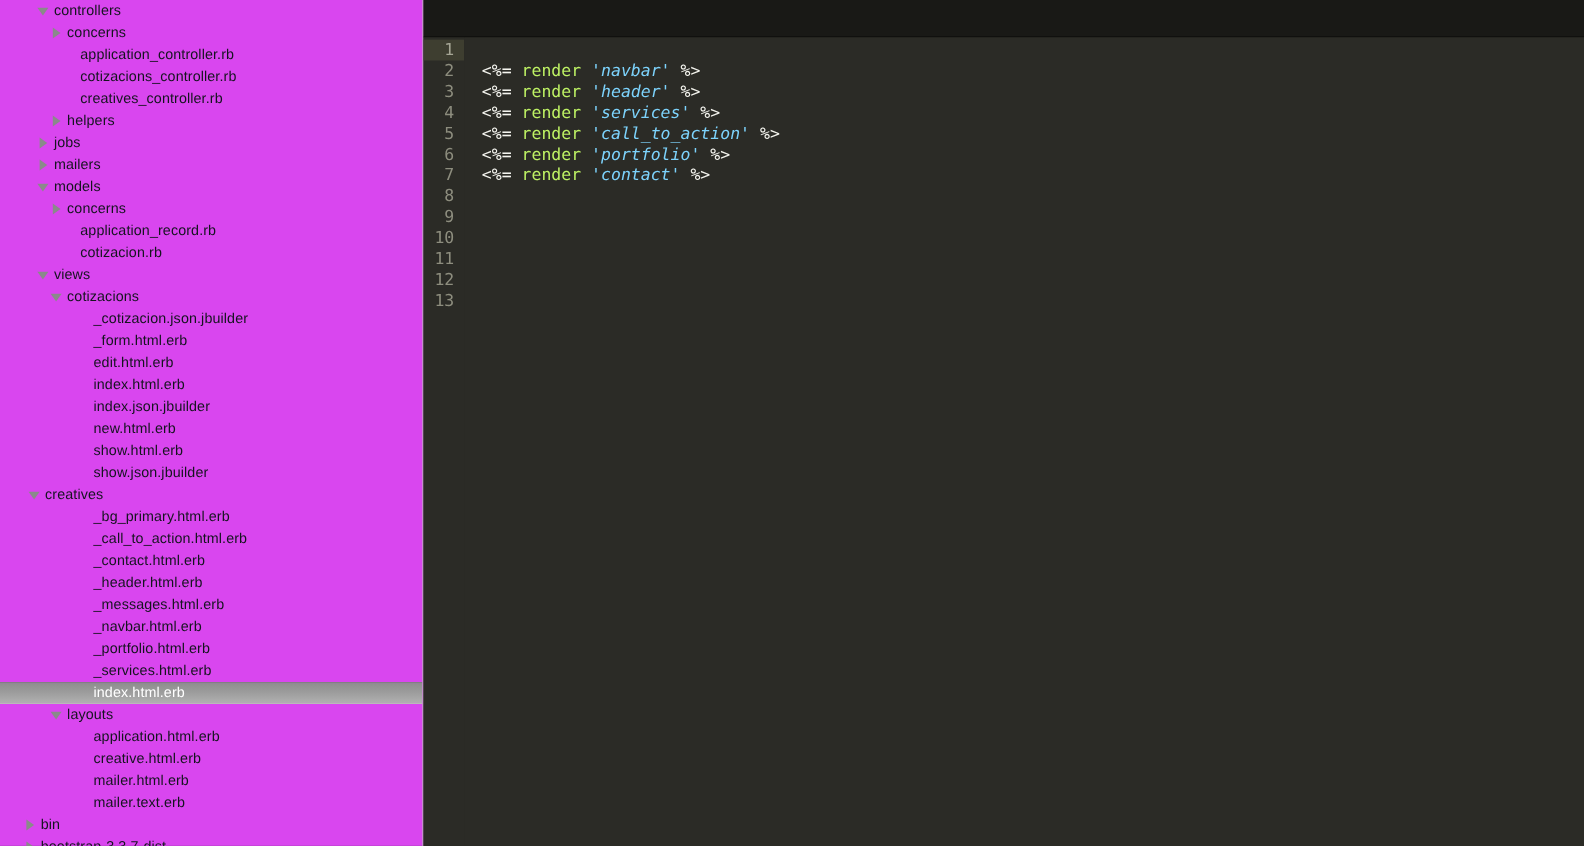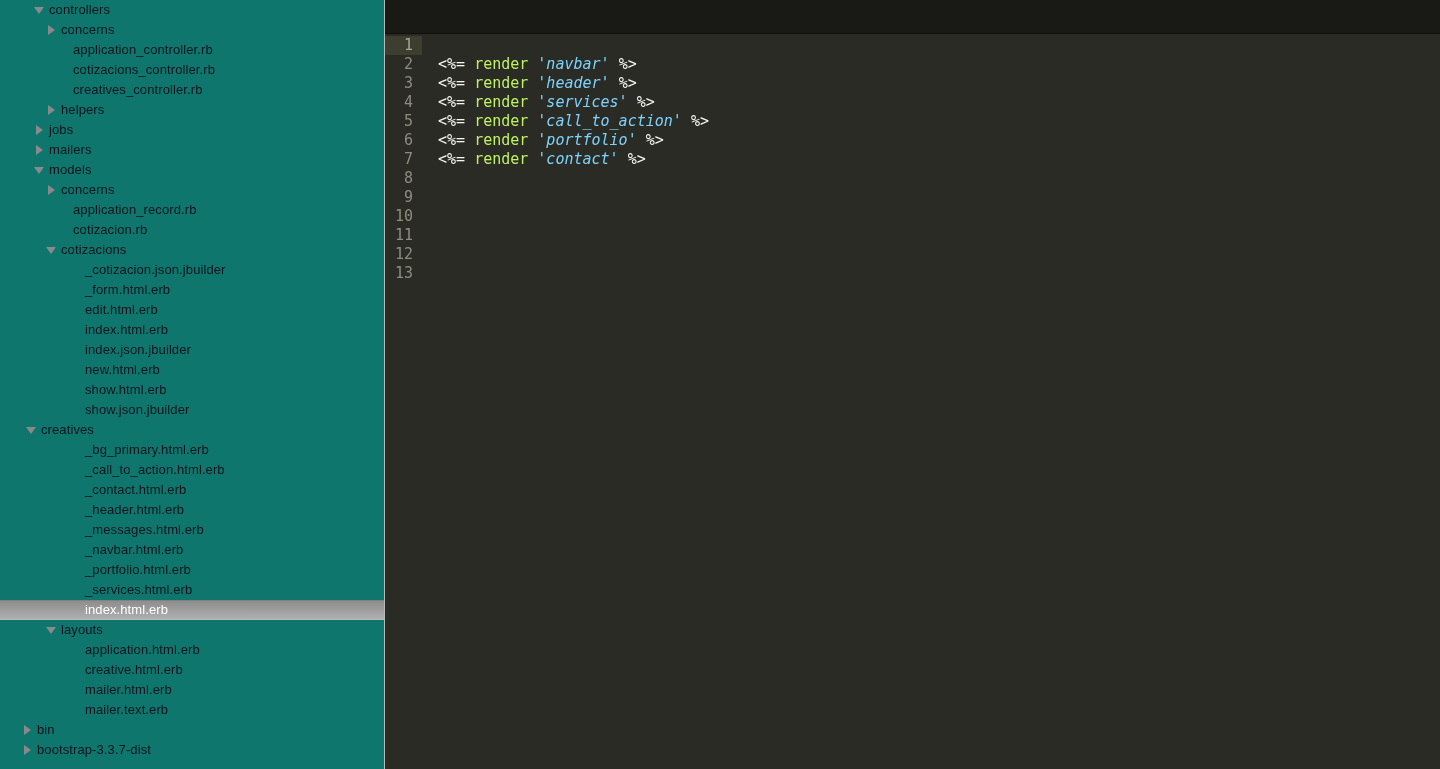--- a/index.html
+++ b/index.html
@@ -21,21 +21,21 @@
     height: 769px;
     display: flex;
     overflow: hidden;
   }
 
   
   #sidebar {
     position: relative;
     width: 385px;
     height: 769px;
-    background: #0f766e;
+    background: #d946ef;
     overflow: hidden;
     flex: 0 0 385px;
     box-sizing: border-box;
     border-right: 1px solid #b9b9b9;
   }
   .tree-list {
     position: absolute;
     top: 0;
     left: 0;
     right: 0;
@@ -239,20 +239,26 @@
         <li class="tree-row">
           <div class="row-inner" style="padding-left: 58px;">
             <span class="twisty none"></span>
             <span class="label">application_record.rb</span>
           </div>
         </li>
         <li class="tree-row">
           <div class="row-inner" style="padding-left: 58px;">
             <span class="twisty none"></span>
             <span class="label">cotizacion.rb</span>
+          </div>
+        </li>
+        <li class="tree-row">
+          <div class="row-inner" style="padding-left: 34px;">
+            <span class="twisty open"></span>
+            <span class="label">views</span>
           </div>
         </li>
         <li class="tree-row">
           <div class="row-inner" style="padding-left: 46px;">
             <span class="twisty open"></span>
             <span class="label">cotizacions</span>
           </div>
         </li>
         <li class="tree-row">
           <div class="row-inner" style="padding-left: 70px;">

